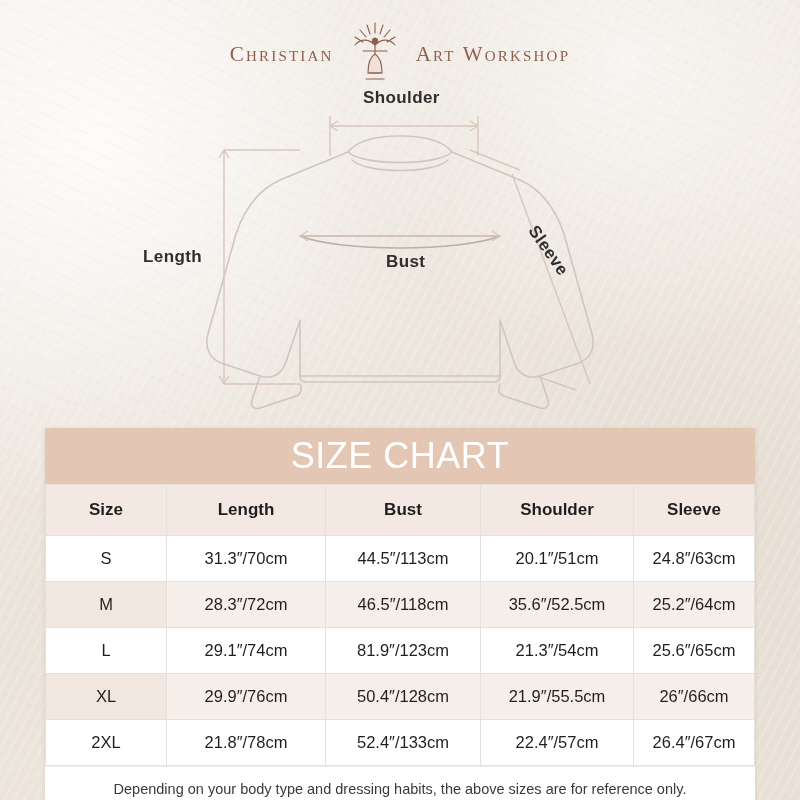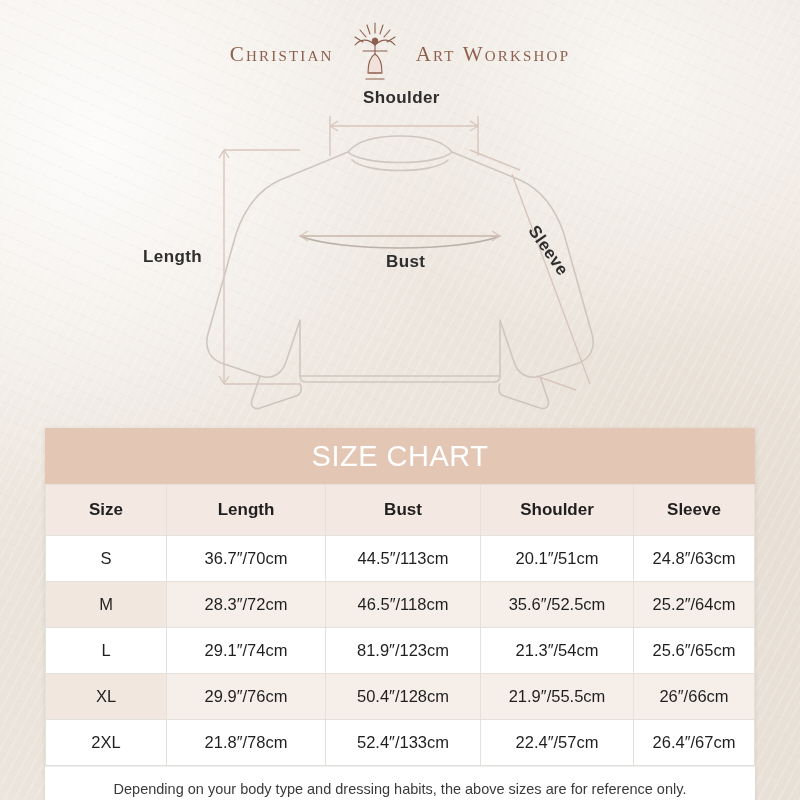--- a/index.html
+++ b/index.html
@@ -104,21 +104,21 @@
   .card-title {
     height: 56px;
     background: #e3c6b4;
     display: flex;
     align-items: center;
     justify-content: center;
     color: #fff;
   }
   .card-title .t-main {
     font-family: "Liberation Sans", sans-serif;
-    font-size: 29px;
+    font-size: 36px;
     letter-spacing: .5px;
   }
   .card-title .t-sub {
     font-family: "Liberation Sans", sans-serif;
     font-size: 19px;
     letter-spacing: .5px;
   }
 
   table.size {
     width: 100%;
@@ -274,21 +274,21 @@
           <th class="col-size" style="width:118px">Size</th>
           <th style="width:156px">Length</th>
           <th style="width:152px">Bust</th>
           <th style="width:150px">Shoulder</th>
           <th>Sleeve</th>
         </tr>
       </thead>
       <tbody>
         <tr>
           <td class="col-size">S</td>
-          <td>36.7″/70cm</td>
+          <td>31.3″/70cm</td>
           <td>44.5″/113cm</td>
           <td>20.1″/51cm</td>
           <td>24.8″/63cm</td>
         </tr>
         <tr>
           <td class="col-size">M</td>
           <td>28.3″/72cm</td>
           <td>46.5″/118cm</td>
           <td>35.6″/52.5cm</td>
           <td>25.2″/64cm</td>

